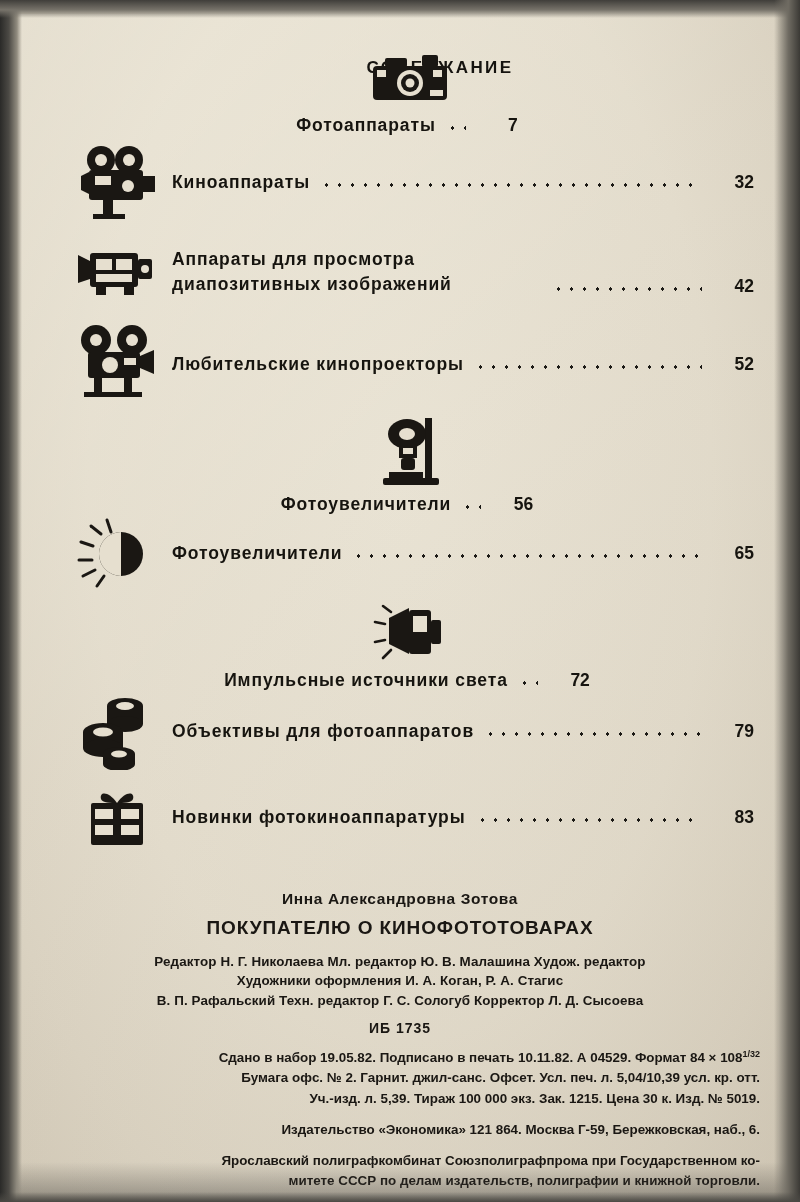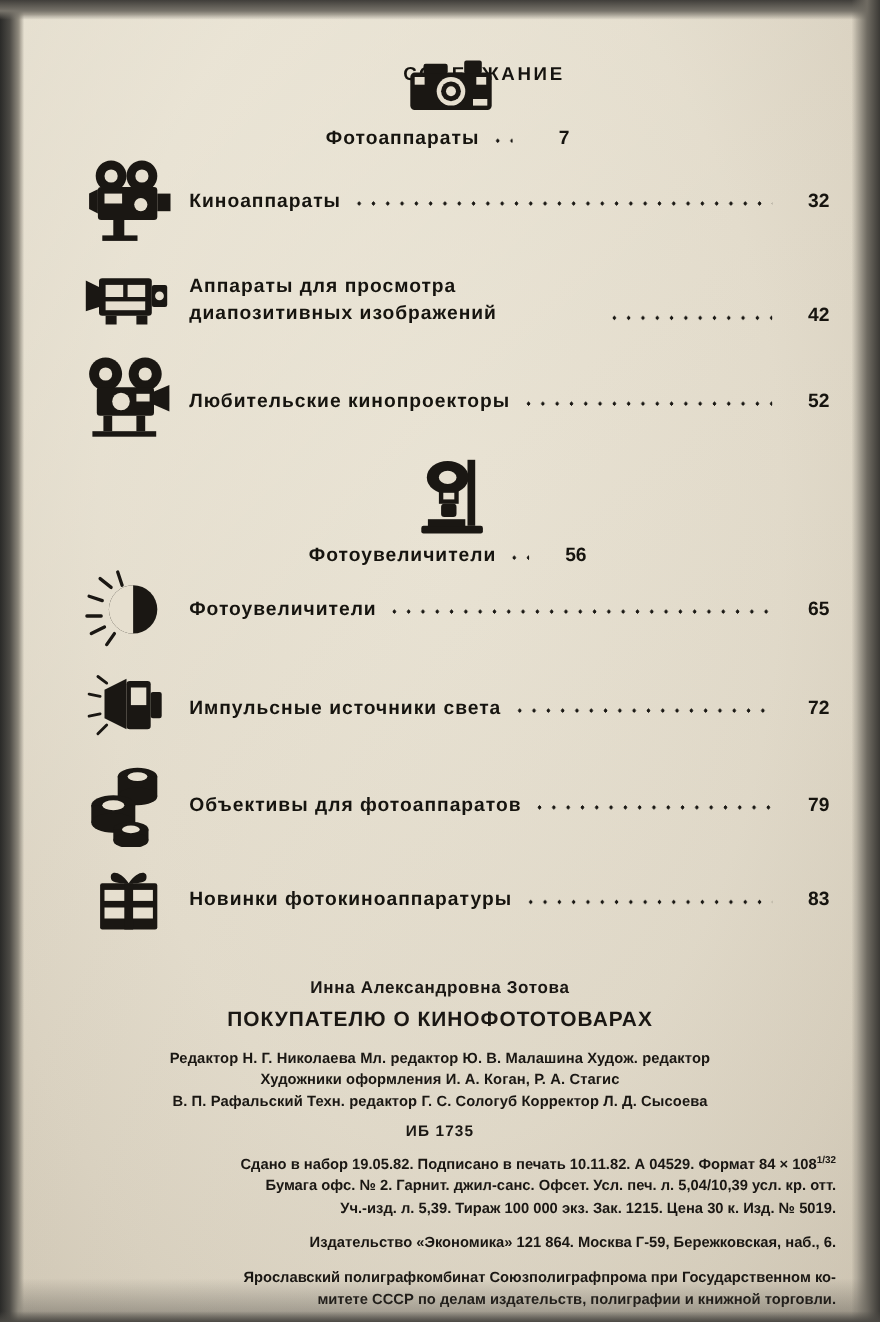--- a/index.html
+++ b/index.html
@@ -315,21 +315,21 @@
             </g>
           </svg>
         </div>
         <div class="entry">
           <span class="entry-title">Фотоувеличители</span>
           <span class="leader"></span>
           <span class="page-no">65</span>
         </div>
       </div>
 
-      <div class="toc-row" style="height:90px;">
+      <div class="toc-row" style="height:90px;flex-direction:column;">
         <div class="icon-cell">
           <svg class="ico" width="90" height="72" viewBox="0 0 90 72">
             <g fill="#1a1713">
               <polygon points="24,20 44,10 44,56 24,46"></polygon>
               <rect x="44" y="12" width="22" height="44" rx="3"></rect>
               <rect x="66" y="22" width="10" height="24" rx="2"></rect>
             </g>
             <rect x="48" y="18" width="14" height="16" fill="#e6dfcf"></rect>
             <g stroke="#1a1713" stroke-width="2.6" stroke-linecap="round">
               <line x1="18" y1="8" x2="26" y2="14"></line>

